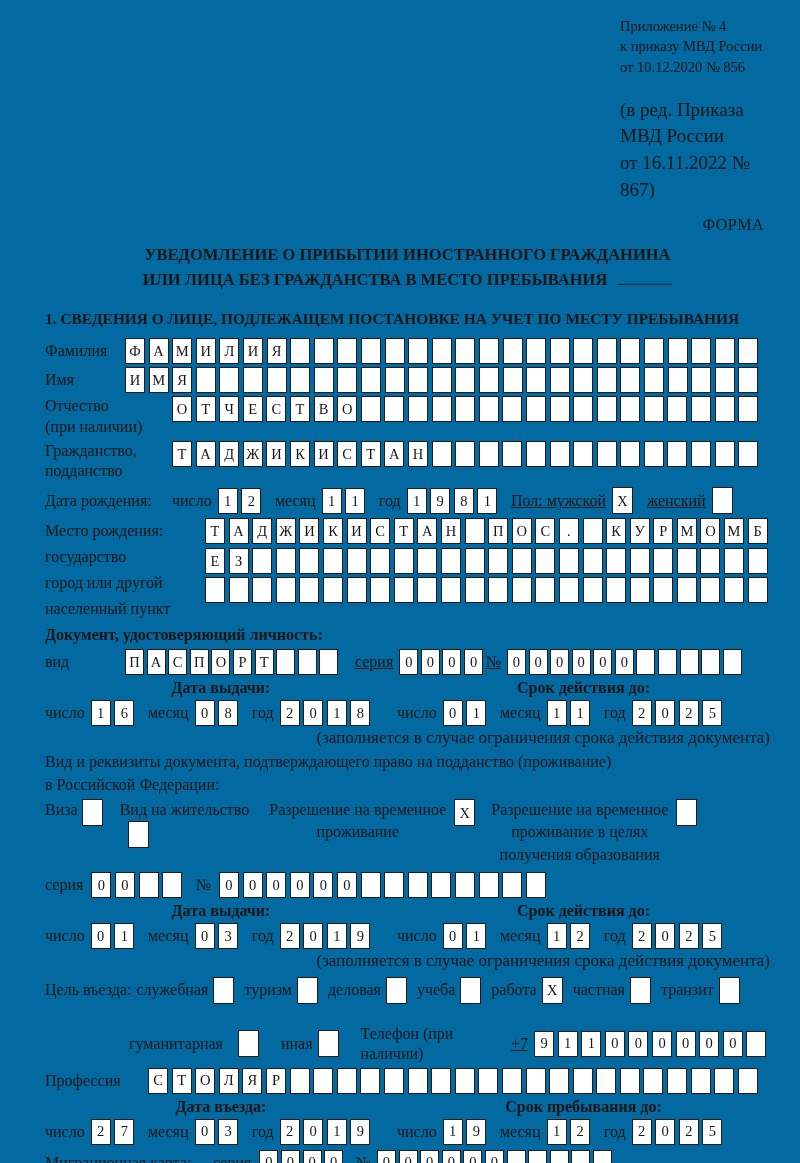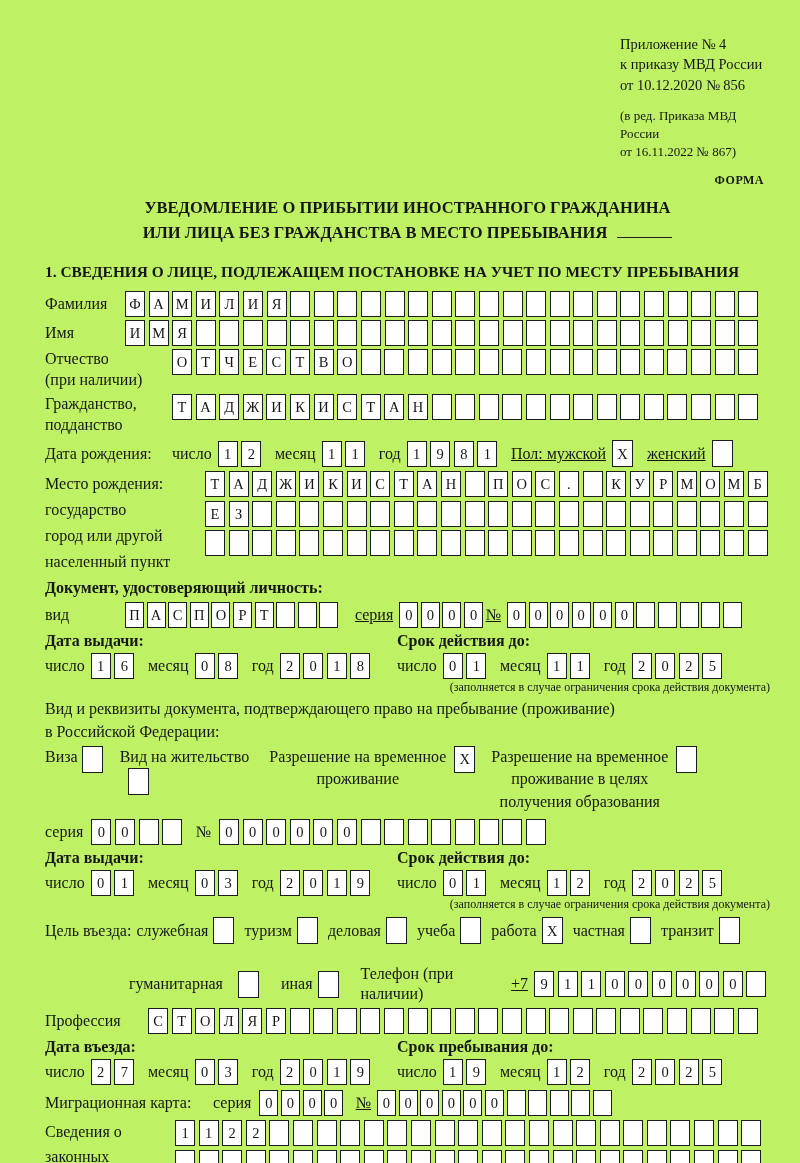--- a/index.html
+++ b/index.html
@@ -1,18 +1,18 @@
 <!DOCTYPE html>
 <html><head>
 <meta charset="utf-8">
 <style>
   html,body{margin:0;padding:0;background:#f2f2f2;}
   .page{
-    width:800px;height:1163px;box-sizing:border-box;background:#bef264;
-    padding:34px 30px 0 45px;position:relative;overflow:hidden;
+    width:800px;height:1163px;box-sizing:border-box;background:#0369a1;
+    padding:16px 30px 0 45px;position:relative;overflow:hidden;
     font-family:"Liberation Serif","DejaVu Serif",serif;color:#161616;
     font-size:16px;line-height:1.25;
   }
   
   .cellrow{display:inline-flex;flex:none;}
   .cell{
     display:inline-flex;align-items:center;justify-content:center;flex:none;
     box-sizing:border-box;width:20px;height:26px;border:1.8px solid #1c1c1c;
     margin-right:3.6px;font-size:14.5px;background:#fff;
   }
@@ -20,36 +20,36 @@
   .cbox{display:inline-flex;flex:none;}
   .cbox .cell{width:21px;height:27px;margin-right:0;}
   
   .frow{display:flex;align-items:center;margin-bottom:3px;}
   .frow.top{align-items:flex-start;}
   .lab{flex:none;}
   .w80{width:80px;} .w127{width:127px;} .w160{width:160px;} .w103{width:103px;} .w130{width:130px;}
   .lablines{flex:none;line-height:1.3;}
   
   .ref{margin-left:575px;font-size:14.5px;line-height:1.4;}
-  .ref-small{font-size:13px;line-height:1.4;margin-top:12px;}
-  .forma{text-align:right;font-weight:bold;font-size:12px;margin:12px 6px 0 0;letter-spacing:.5px;}
+  .ref-small{font-size:19px;line-height:1.4;margin-top:20px;}
+  .forma{text-align:right;font-weight:normal;font-size:16px;margin:12px 6px 0 0;letter-spacing:.5px;}
   .title{text-align:center;font-weight:bold;font-size:16.5px;line-height:1.5;margin-top:8px;}
   .blank{display:inline-block;width:55px;height:13px;border-bottom:1.8px solid #222;margin-left:10px;}
   .sec-heading{font-weight:bold;font-size:15.4px;margin:16px 0 10px 0;}
   .doc-heading{font-weight:bold;margin:2px 40px 4px 0;}
   
   .datepair{margin-top:3px;}
   .dp-cols{display:flex;}
   .dp-left{width:352px;flex:none;}
   .dp-right{flex:1;}
-  .dp-head{font-weight:bold;margin-bottom:2px;}
+  .dp-head{font-weight:bold;text-align:center;margin-bottom:2px;}
   .dp-row{display:flex;align-items:center;}
   .wd{margin-right:6px;flex:none;}
   .wdl{margin-left:10px;margin-right:6px;flex:none;}
-  .dp-note{text-align:right;font-size:12px;margin-top:1px;}
+  .dp-note{text-align:right;font-size:17px;margin-top:1px;}
   
   .opts{display:flex;align-items:flex-start;margin:4px 0 6px 0;}
   .opt{display:flex;align-items:flex-start;flex:none;}
   .opt-label{display:flex;flex-direction:column;align-items:center;line-height:1.4;text-align:center;}
   .opt .cbox{margin-left:8px;margin-top:0px;}
   .ml26{margin-left:17px;flex-direction:column;} .ml20{margin-left:20px;} .ml16{margin-left:16px;}
   
   .plab{margin-left:10px;margin-right:5px;flex:none;}
   .plab0{margin-right:5px;flex:none;}
   .indent84{margin-left:84px;}
@@ -414,21 +414,21 @@
               <span class="cell">0</span>
               <span class="cell">2</span>
               <span class="cell">5</span>
             </span>
         </div>
       </div>
     </div>
     <div class="dp-note">(заполняется в случае ограничения срока действия документа)</div>
   </div>
 
-  <div style="margin-top:4px;">Вид и реквизиты документа, подтверждающего право на пребывание (проживание)</div>
+  <div style="margin-top:4px;">Вид и реквизиты документа, подтверждающего право на подданство (проживание)</div>
   <div style="margin-top:3px;">в Российской Федерации:</div>
 
   <div class="opts">
     <div class="opt">
       <span class="opt-label">
           <div>Виза</div>
         </span>
       <span class="cbox" style="margin-left:4px;">
           <span class="cell"></span>
         </span>

